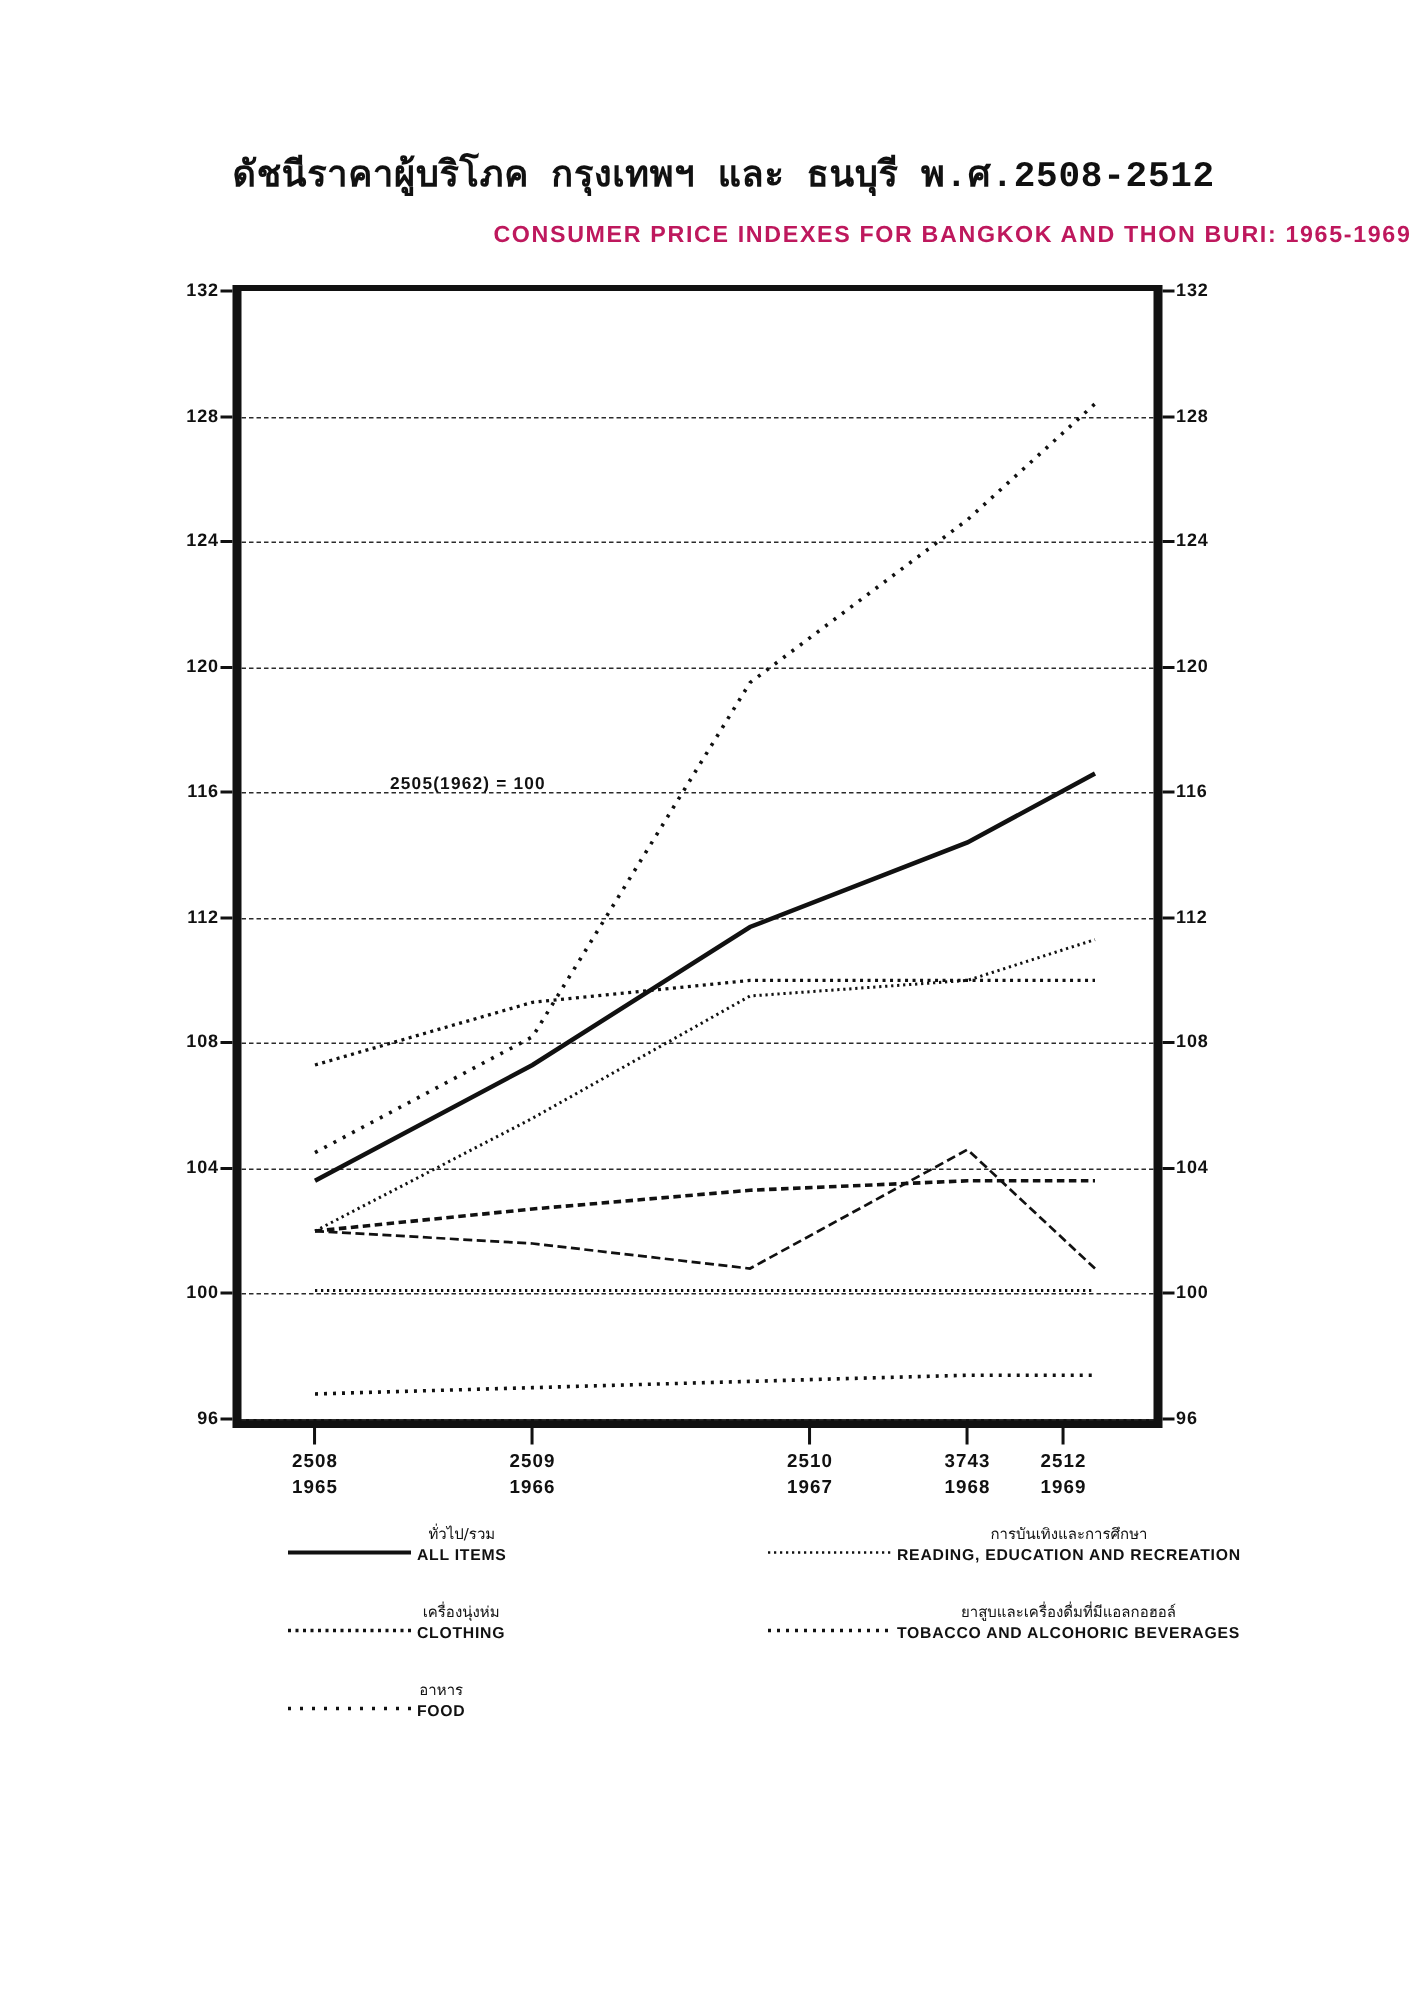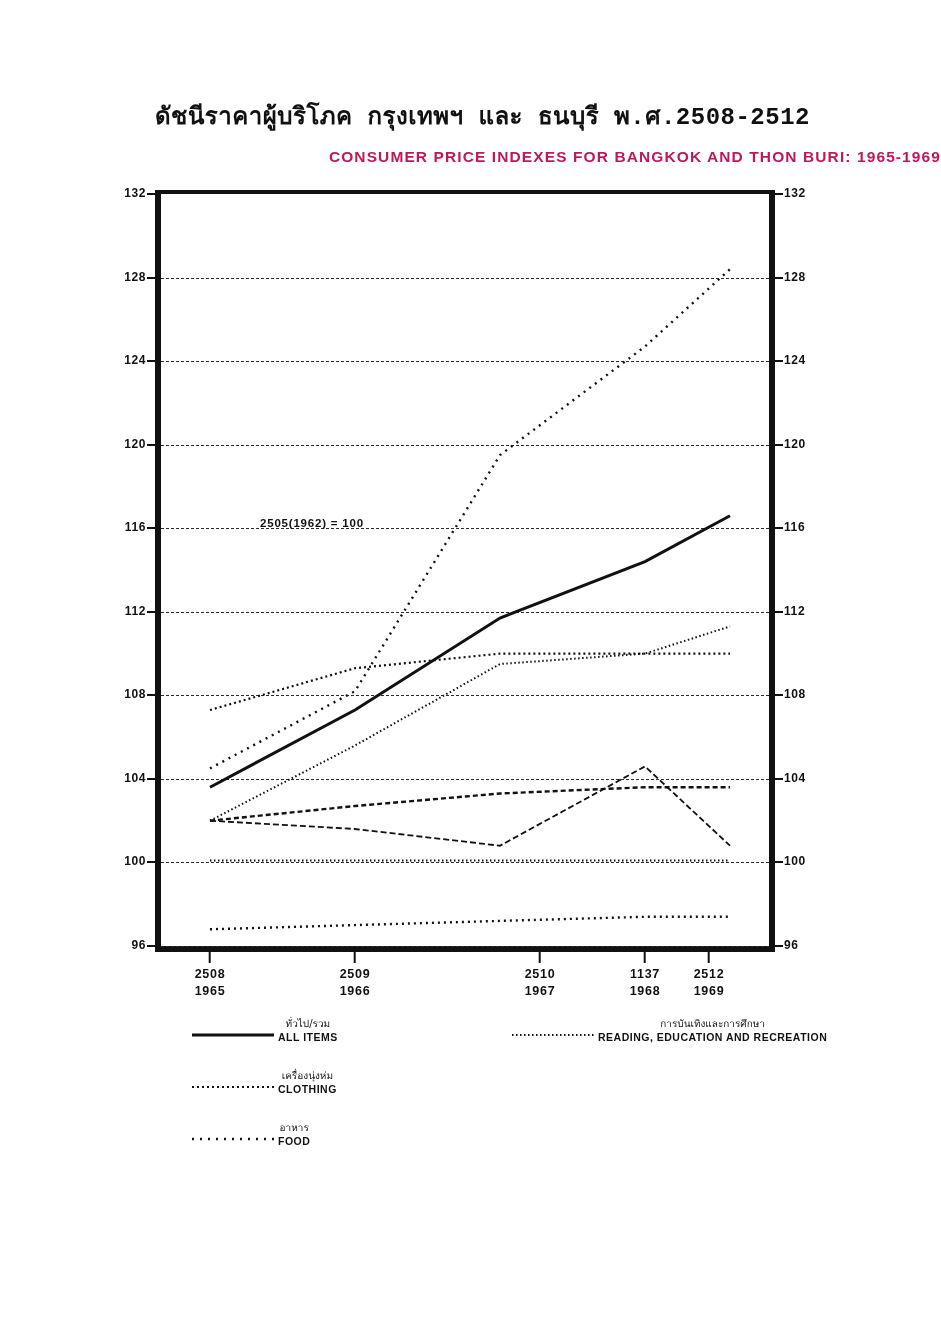--- a/index.html
+++ b/index.html
@@ -272,21 +272,21 @@
         <path d="M55.0 630.7 L200.0 639.0 L345.0 655.7 L490.0 576.4 L575.0 655.7" fill="none" stroke="#111111" stroke-width="1.8" stroke-linecap="butt" stroke-dasharray="6,3"></path>
         <path d="M55.0 670.4 L200.0 670.4 L345.0 670.4 L490.0 670.4 L575.0 670.4" fill="none" stroke="#111111" stroke-width="2" stroke-linecap="butt" stroke-dasharray="1.5,2.5"></path>
         <path d="M55.0 739.3 L200.0 735.1 L345.0 730.9 L490.0 726.8 L575.0 726.8" fill="none" stroke="#111111" stroke-width="2.4" stroke-linecap="butt" stroke-dasharray="2,4"></path>
       </svg>
   </div>
 
   <div class="xticks" id="xticks">
       <div class="xtick" style="left: 55px;"><span class="mark"></span><span>2508</span><br><span>1965</span></div>
       <div class="xtick" style="left: 200px;"><span class="mark"></span><span>2509</span><br><span>1966</span></div>
       <div class="xtick" style="left: 345px; margin-left: 40px;"><span class="mark"></span><span>2510</span><br><span>1967</span></div>
-      <div class="xtick" style="left: 490px;"><span class="mark"></span><span>1137</span><br><span>1968</span></div>
+      <div class="xtick" style="left: 490px;"><span class="mark"></span><span>3743</span><br><span>1968</span></div>
       <div class="xtick" style="left: 554px;"><span class="mark"></span><span>2512</span><br><span>1969</span></div>
     </div>
 
   <div class="legend" id="legend">
       <div class="legend-row">
         <div class="legend-item">
           <div class="legend-sample">
             <svg width="86" height="30">
               <line x1="2" y1="17" x2="84" y2="17" stroke="#111" stroke-width="2.8"></line>
             </svg>
@@ -313,20 +313,31 @@
           <div class="legend-sample">
             <svg width="86" height="30">
               <line x1="2" y1="17" x2="84" y2="17" stroke="#111" stroke-width="2.2" stroke-dasharray="2,3"></line>
             </svg>
           </div>
           <div class="legend-text">
             <span class="th">เครื่องนุ่งห่ม</span>
             <span class="en">CLOTHING</span>
           </div>
         </div>
+        <div class="legend-item">
+          <div class="legend-sample">
+            <svg width="86" height="30">
+              <line x1="2" y1="17" x2="84" y2="17" stroke="#111" stroke-width="2.2" stroke-dasharray="2,4"></line>
+            </svg>
+          </div>
+          <div class="legend-text">
+            <span class="th">ยาสูบและเครื่องดื่มที่มีแอลกอฮอล์</span>
+            <span class="en">TOBACCO  AND  ALCOHORIC  BEVERAGES</span>
+          </div>
+        </div>
       </div>
       <div class="legend-row">
         <div class="legend-item">
           <div class="legend-sample">
             <svg width="86" height="30">
               <line x1="2" y1="17" x2="84" y2="17" stroke="#111" stroke-width="2.4" stroke-dasharray="2,6"></line>
             </svg>
           </div>
           <div class="legend-text">
             <span class="th">อาหาร</span>

